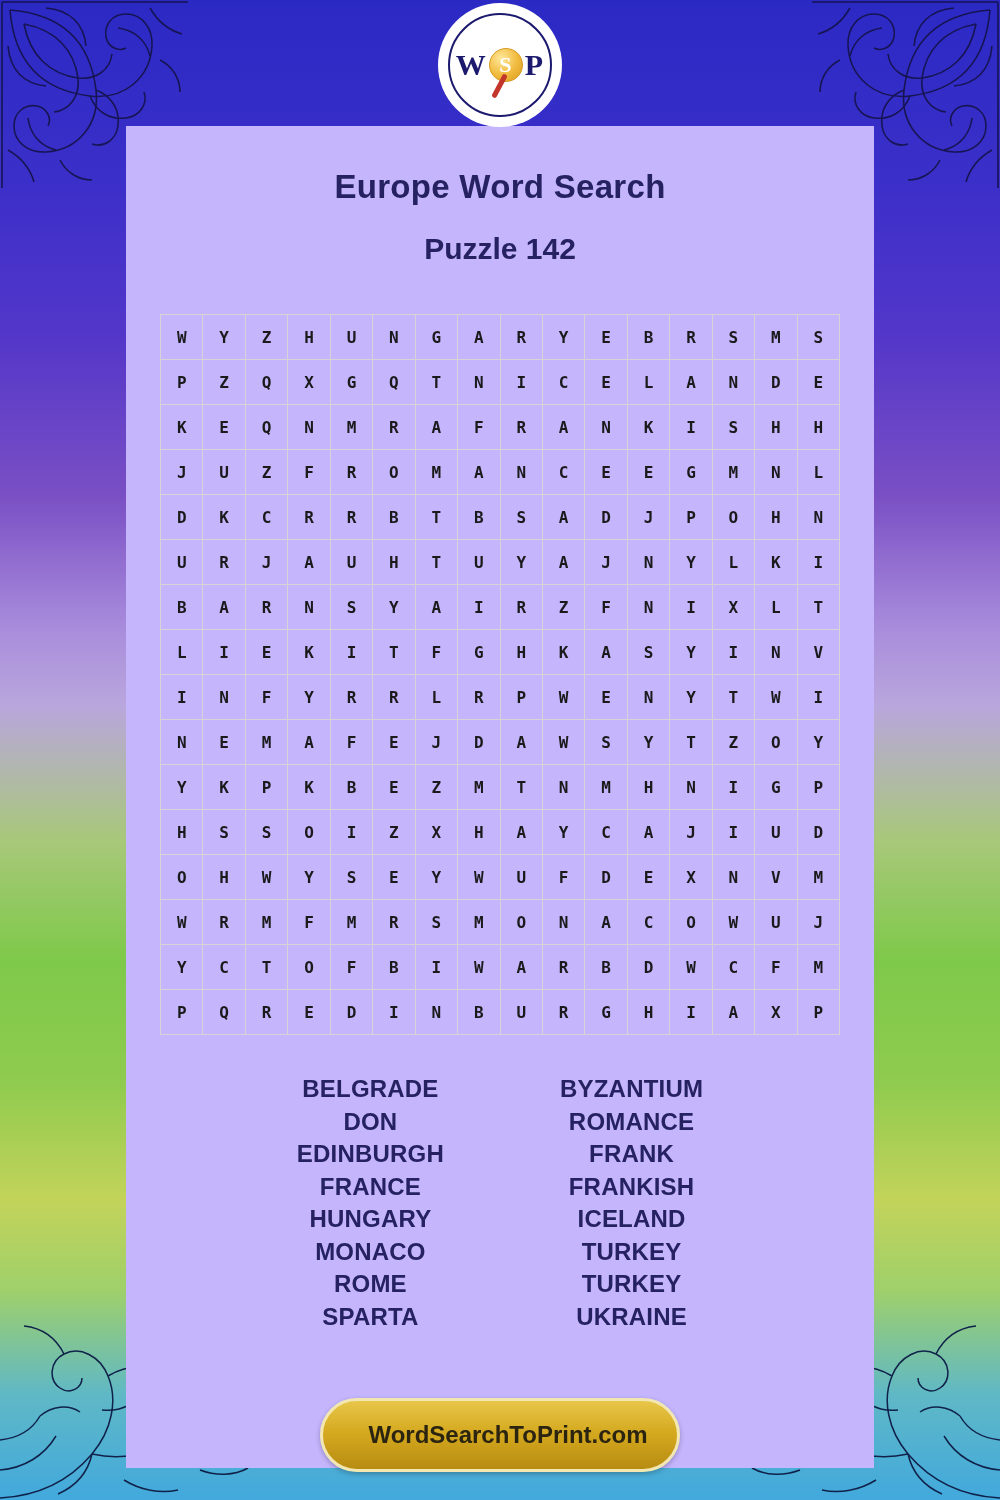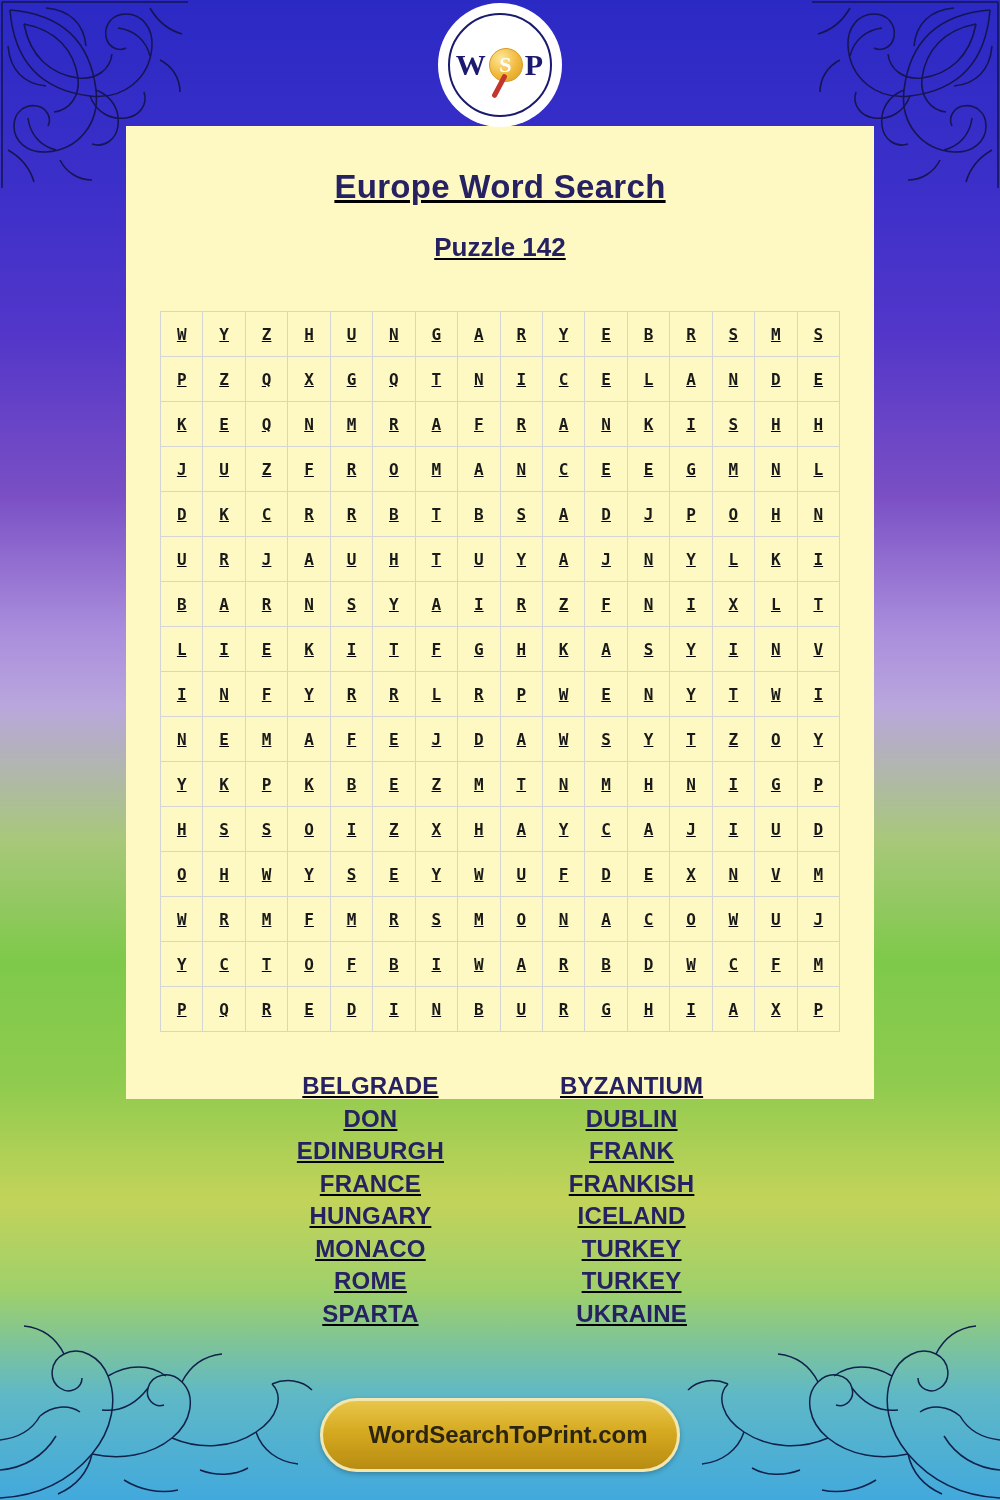--- a/index.html
+++ b/index.html
@@ -91,38 +91,37 @@
     top: 58px;
     transform: rotate(28deg);
   }
 
   
   .sheet {
     position: absolute;
     left: 126px;
     top: 126px;
     width: 748px;
-    height: 973px;
-    background: #fef9c3;
+    height: 1342px;
+    background: #c4b5fd;
     z-index: 3;
-    text-decoration: underline;
   }
 
   .title {
     text-align: center;
     color: #262262;
     font-size: 33px;
     font-weight: bold;
     margin-top: 42px;
     letter-spacing: 0.3px;
   }
   .subtitle {
     text-align: center;
     color: #262262;
-    font-size: 26px;
+    font-size: 30px;
     font-weight: bold;
     margin-top: 26px;
   }
 
   
   .grid-wrap {
     margin: 48px auto 0;
     width: 680px;
   }
   table.grid {
@@ -591,21 +590,21 @@
         <div class="word">DON</div>
         <div class="word">EDINBURGH</div>
         <div class="word">FRANCE</div>
         <div class="word">HUNGARY</div>
         <div class="word">MONACO</div>
         <div class="word">ROME</div>
         <div class="word">SPARTA</div>
       </div>
     <div class="word-col" id="word-col-right">
         <div class="word">BYZANTIUM</div>
-        <div class="word">DUBLIN</div>
+        <div class="word">ROMANCE</div>
         <div class="word">FRANK</div>
         <div class="word">FRANKISH</div>
         <div class="word">ICELAND</div>
         <div class="word">TURKEY</div>
         <div class="word">TURKEY</div>
         <div class="word">UKRAINE</div>
       </div>
   </div>
 </div>
 

